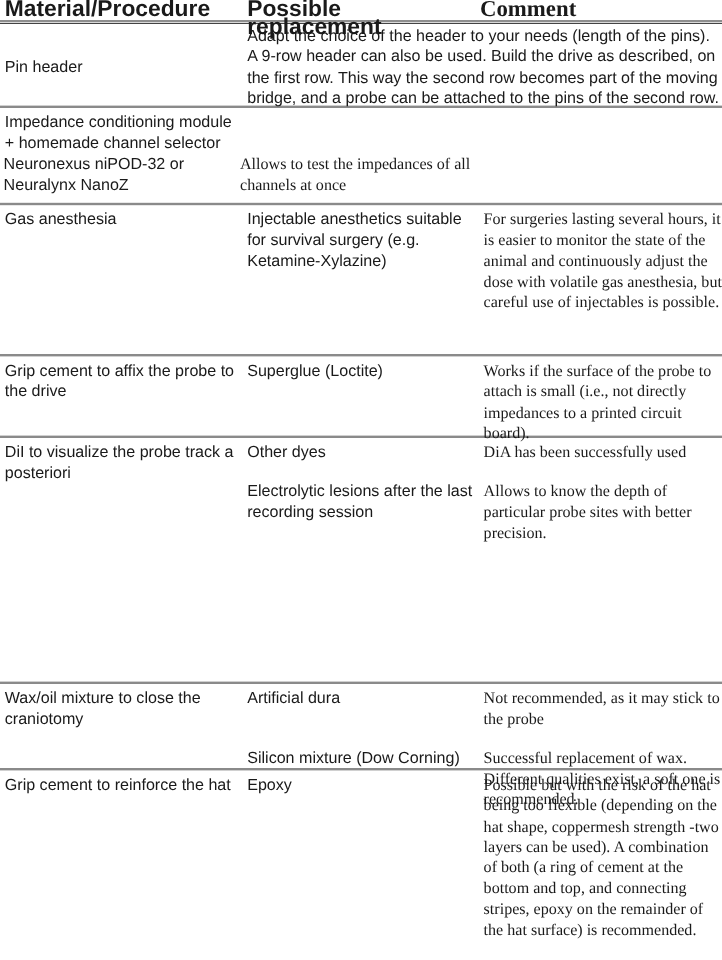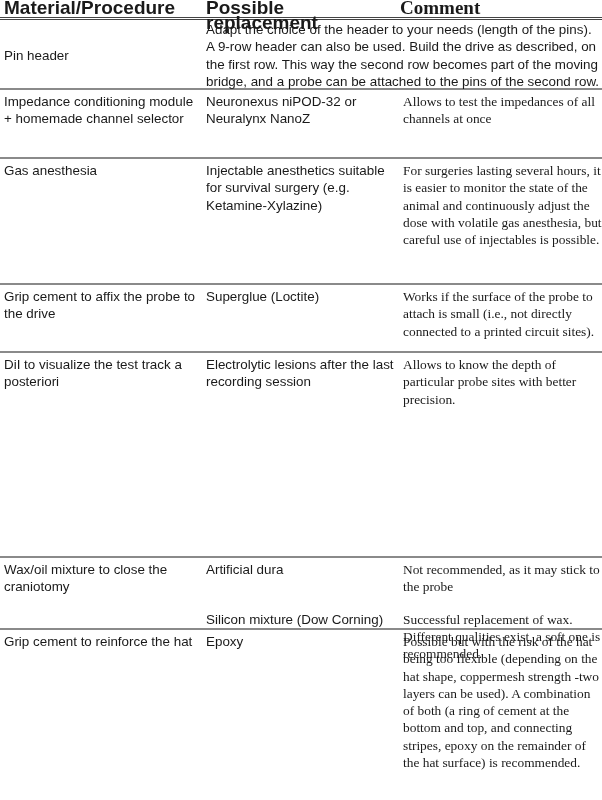--- a/index.html
+++ b/index.html
@@ -12,21 +12,21 @@
   .c3 { width: 202px; box-sizing: border-box; padding-left: 3px; font-family: Liberation Serif, serif; }
   .hdr .c1 { padding-left: 4px; }
   .hdr .c2 { padding-left: 3px; }
   .hdr .c3 { padding-left: 0px; }
   .row { display: flex; border-bottom: 2px solid #8a8a8a; box-sizing: border-box; padding-top: 3px; }
   .row.span .c23 { width: 399px; padding-left: 3px; box-sizing: border-box; }
   .sub { display: flex; }
   .subs { display: flex; flex-direction: column; width: 399px; }
   .subs .sub + .sub { margin-top: 15px; }
   .r0 { height: 70px; align-items: center; }
-  .r1 { height: 69px; }
+  .r1 { height: 81px; flex-direction: column; }
   .r2 { height: 126px; justify-content: flex-end; }
   .r3 { height: 68px; }
   .r4 { height: 205px; }
   .r5 { height: 72px; }
   .r6 { height: 155px; border-bottom: none; }
 </style>
 </head>
 <body>
 
 <div class="table">
@@ -59,28 +59,32 @@
         <div class="c3">For surgeries lasting several hours, it is easier to monitor the state of the animal and continuously adjust the dose with volatile gas anesthesia, but careful use of injectables is possible.</div>
       </div>
     </div>
   </div>
 
   <div class="row r3">
     <div class="c1">Grip cement to affix the probe to the drive</div>
     <div class="subs">
       <div class="sub">
         <div class="c2">Superglue (Loctite)</div>
-        <div class="c3">Works if the surface of the probe to attach is small (i.e., not directly connected to a printed circuit sites).</div>
+        <div class="c3">Works if the surface of the probe to attach is small (i.e., not directly impedances to a printed circuit board).</div>
       </div>
     </div>
   </div>
 
   <div class="row r4">
-    <div class="c1">DiI to visualize the test track a posteriori</div>
+    <div class="c1">DiI to visualize the probe track a posteriori</div>
     <div class="subs">
+      <div class="sub">
+        <div class="c2">Other dyes</div>
+        <div class="c3">DiA has been successfully used</div>
+      </div>
       <div class="sub">
         <div class="c2">Electrolytic lesions after the last recording session</div>
         <div class="c3">Allows to know the depth of particular probe sites with better precision.</div>
       </div>
     </div>
   </div>
 
   <div class="row r5">
     <div class="c1">Wax/oil mixture to close the craniotomy</div>
     <div class="subs">

